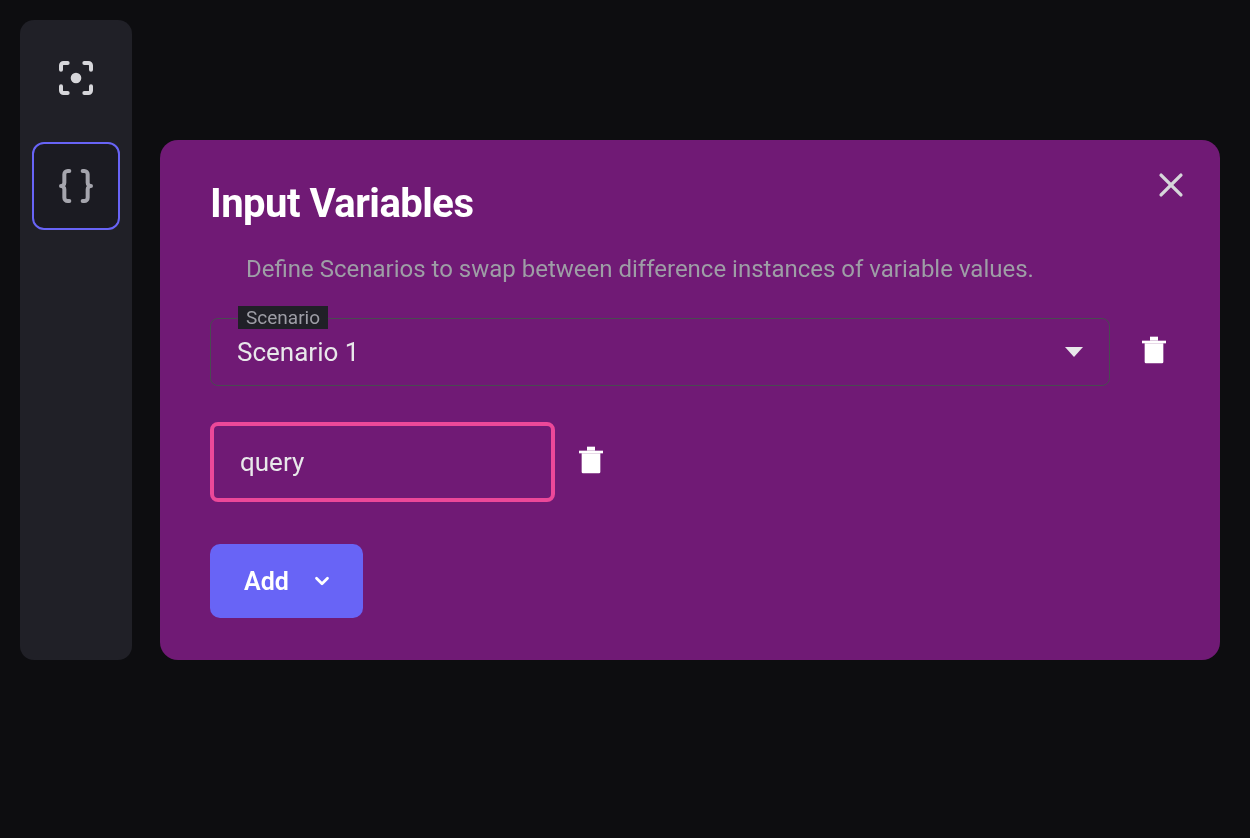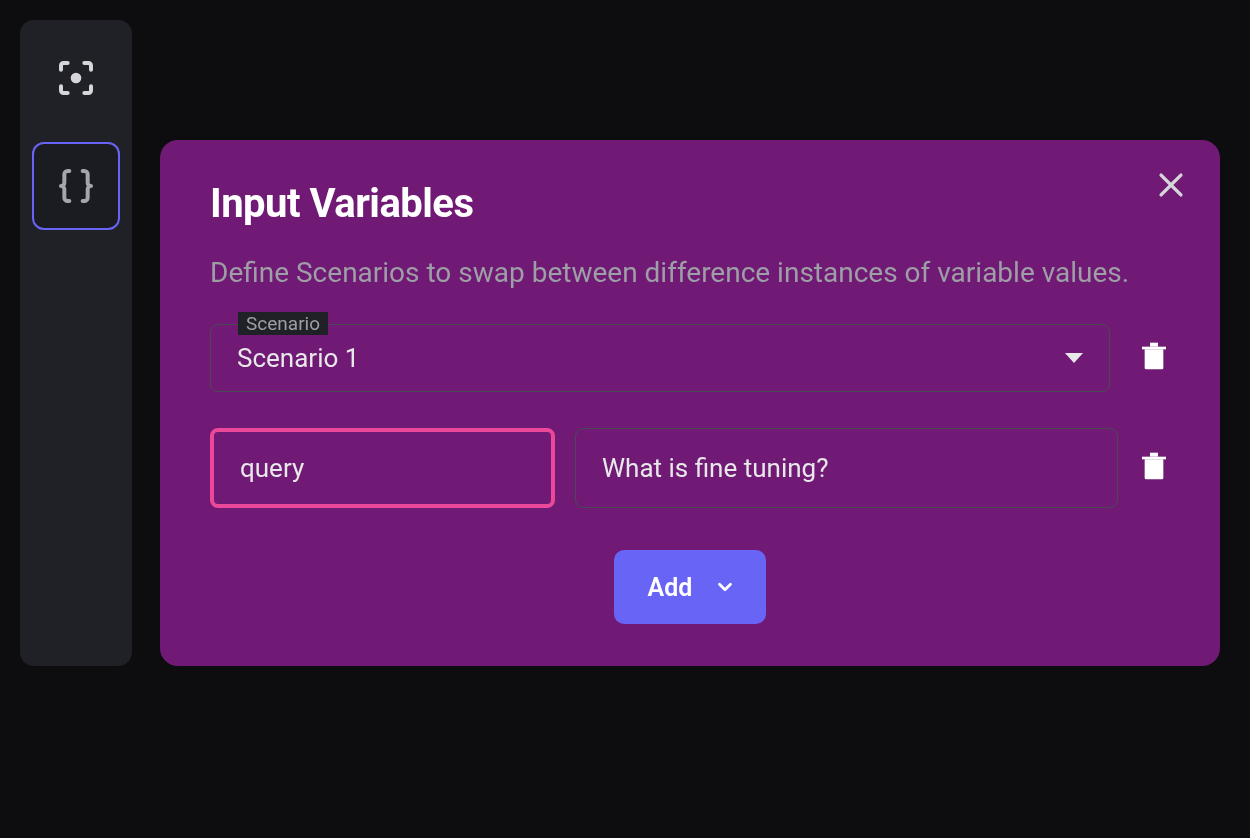--- a/index.html
+++ b/index.html
@@ -61,23 +61,24 @@
     }
     h1.title {
       font-size: 40px;
       font-weight: 700;
       color: #ffffff;
       margin-bottom: 24px;
       letter-spacing: -0.5px;
     }
     .subtext {
       color: #9e9ea6;
-      font-size: 28px;
+      font-size: 24px;
       line-height: 1.55;
       margin-bottom: 30px;
+      margin-left: 36px;
     }
     .field-row {
       display: flex;
       align-items: center;
       gap: 28px;
       margin-bottom: 36px;
     }
     .fieldset {
       position: relative;
       flex: 1;
@@ -144,21 +145,20 @@
       padding: 0 26px;
       font-size: 26px;
       color: #e8e8ea;
       font-family: inherit;
       outline: none;
     }
     .button-row {
       display: flex;
       align-items: center;
       gap: 32px;
-      flex-direction: column;
     }
     .add-btn {
       background: #6864f6;
       border: none;
       border-radius: 10px;
       height: 74px;
       padding: 0 30px 0 34px;
       display: flex;
       align-items: center;
       gap: 22px;
@@ -231,21 +231,20 @@
           <path d="M5 7h14v14a1 1 0 0 1-1 1H6a1 1 0 0 1-1-1V7z"></path>
           <path d="M3 5h18v2H3z"></path>
           <path d="M9 2h6v3H9z"></path>
         </svg>
       </div>
     </div>
 
 
     <div class="var-row">
       <input class="var-name-input" value="query" style="">
-      <input class="var-value-input" value="What is fine tuning?" style="">
       <div class="trash-btn">
         <svg width="32" height="36" viewBox="0 0 24 24" fill="currentColor">
           <path d="M5 7h14v14a1 1 0 0 1-1 1H6a1 1 0 0 1-1-1V7z"></path>
           <path d="M3 5h18v2H3z"></path>
           <path d="M9 2h6v3H9z"></path>
         </svg>
       </div>
     </div>
 
     <div class="button-row">

